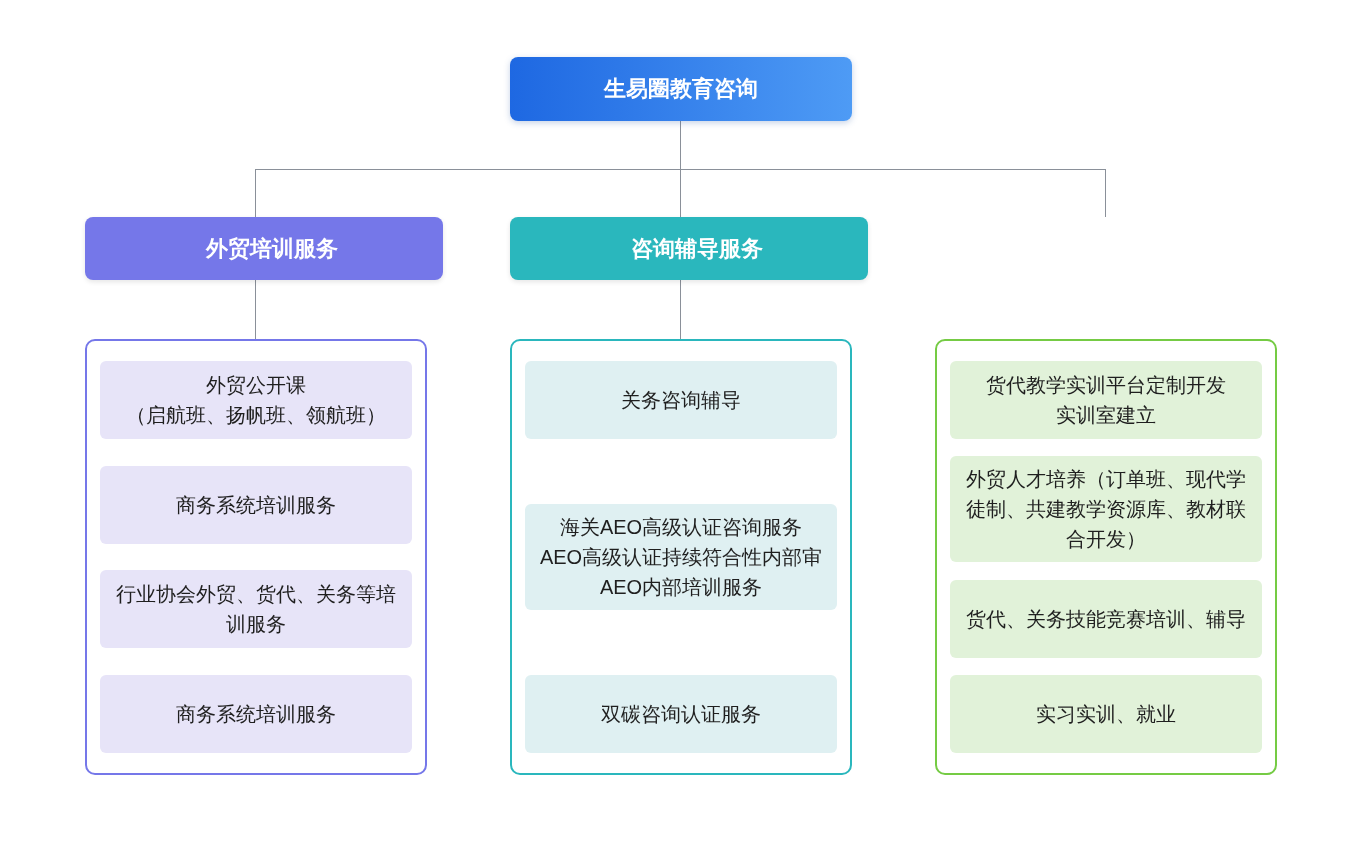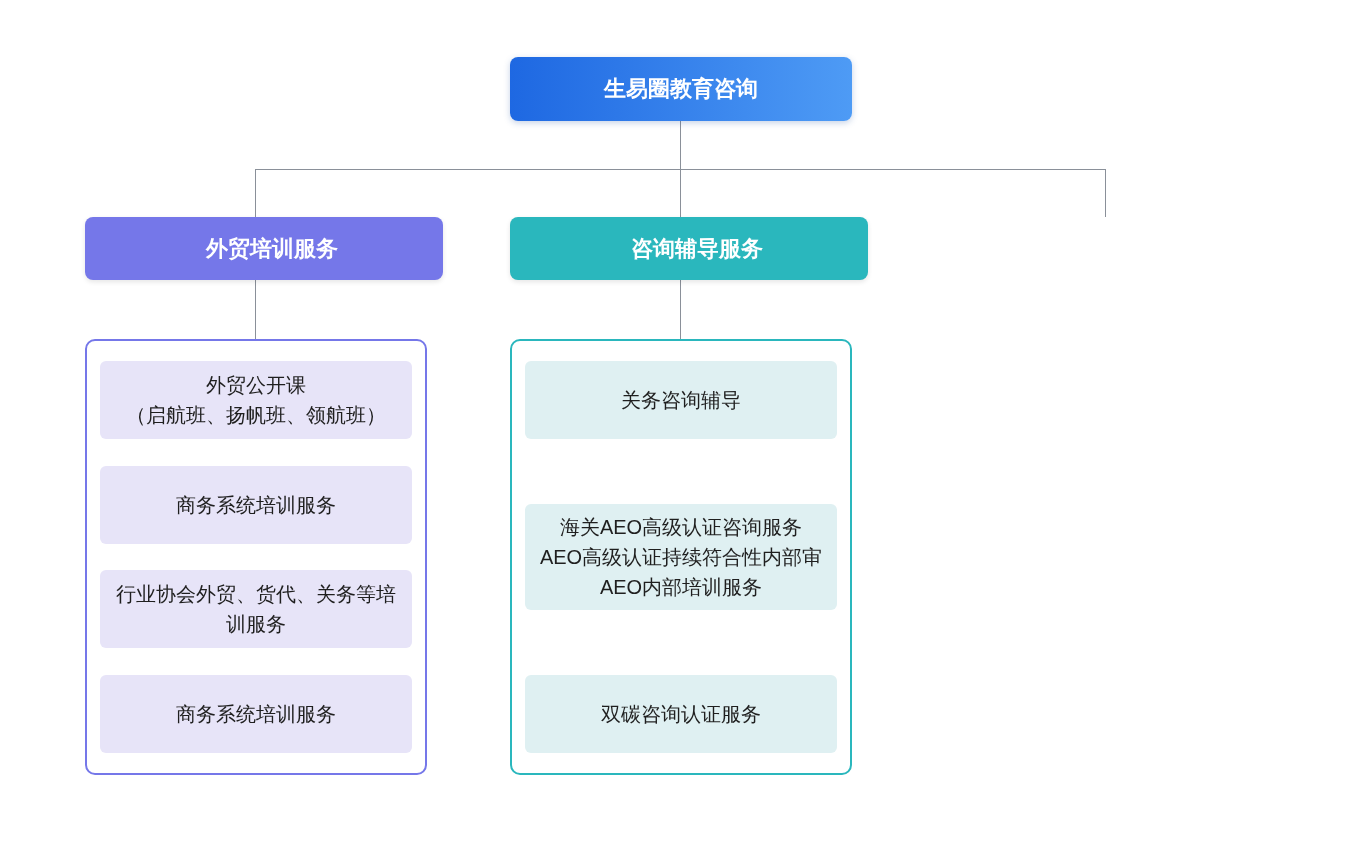--- a/index.html
+++ b/index.html
@@ -119,14 +119,21 @@
   </div>
 
   <div class="branch-container b2">
     <div class="service-item">关务咨询辅导</div>
     <div class="service-item">海关AEO高级认证咨询服务
 AEO高级认证持续符合性内部审
 AEO内部培训服务</div>
     <div class="service-item">双碳咨询认证服务</div>
   </div>
 
+  <div class="branch-container b3">
+    <div class="service-item">货代教学实训平台定制开发
+实训室建立</div>
+    <div class="service-item">外贸人才培养（订单班、现代学徒制、共建教学资源库、教材联合开发）</div>
+    <div class="service-item">货代、关务技能竞赛培训、辅导</div>
+    <div class="service-item">实习实训、就业</div>
+  </div>
 
 </div>
 
 </body></html>

